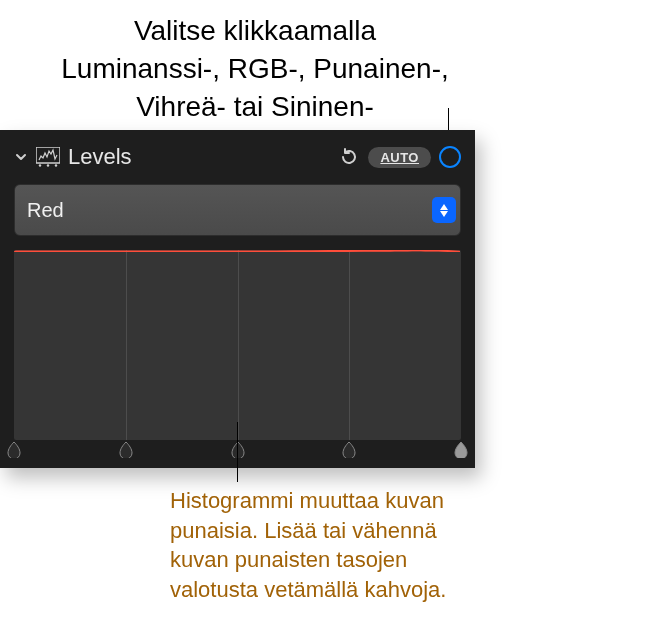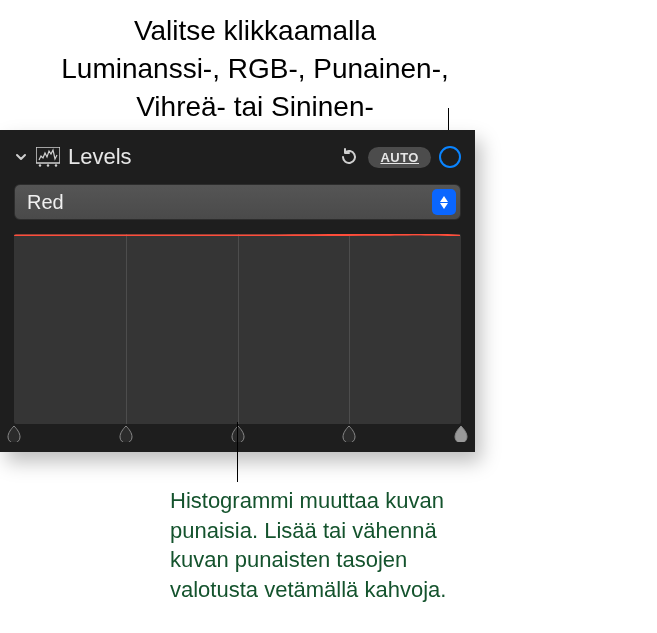--- a/index.html
+++ b/index.html
@@ -87,21 +87,21 @@
   }
   .ring {
     width: 22px;
     height: 22px;
     border-radius: 50%;
     border: 2.5px solid #0a84ff;
     box-sizing: border-box;
   }
   .dropdown {
     margin-top: 10px;
-    height: 36px;
+    height: 52px;
     background: linear-gradient(#555,#4a4a4a);
     border: 1px solid #2d2d2d;
     border-radius: 6px;
     display: flex;
     align-items: center;
     padding: 0 4px 0 12px;
     box-sizing: border-box;
   }
   .dropdown-label {
     flex: 1;
@@ -161,21 +161,21 @@
     height: 60px;
     background: #000;
   }
   .callout-bottom {
     position: absolute;
     top: 486px;
     left: 170px;
     width: 330px;
     font-size: 22px;
     line-height: 1.35;
-    color: #14532d;
+    color: #a16207;
   }
 </style>
 </head>
 <body>
 
 <div class="callout-top">Valitse klikkaamalla Luminanssi-, RGB-, Punainen-, Vihreä- tai Sininen-histogrammi.</div>
 <div class="callout-line-top"></div>
 
 <div class="panel">
   <div class="panel-header">

